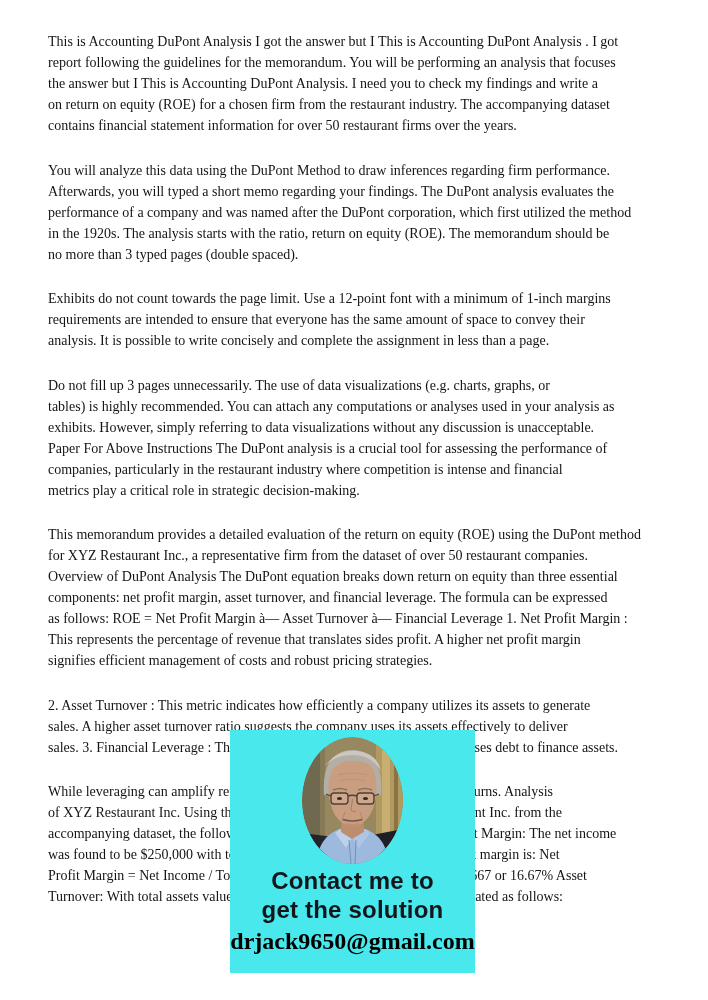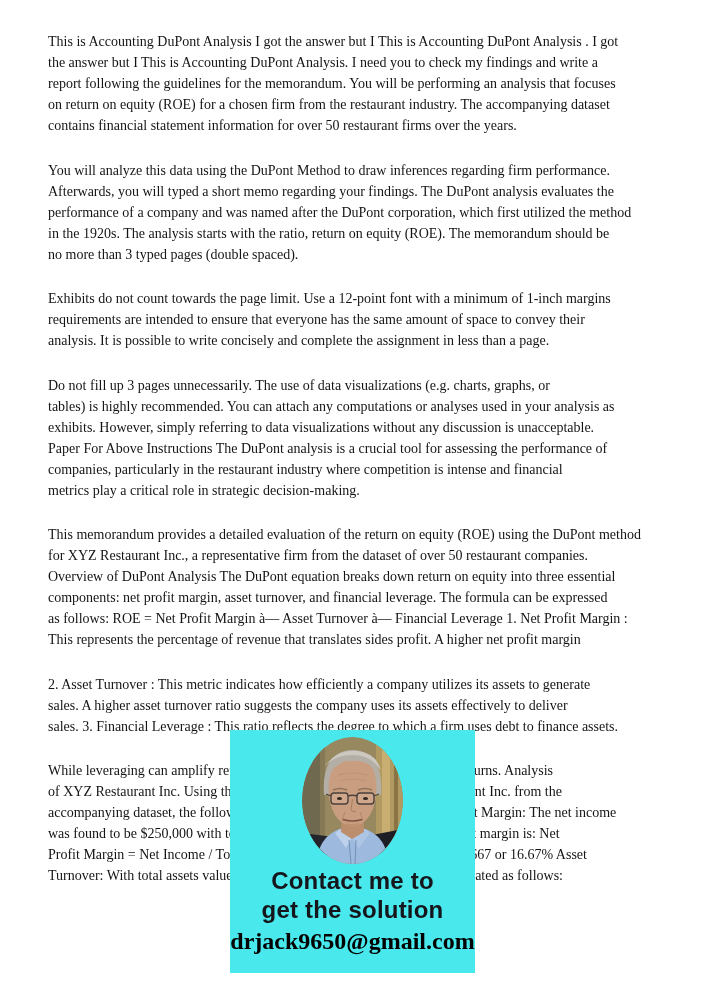--- a/index.html
+++ b/index.html
@@ -63,22 +63,22 @@
   }
 </style>
 </head>
 <body>
 
 <div class="page" style="color: rgb(20, 20, 20); background: rgb(255, 255, 255);">
 
   <div class="doc" id="doc-root">
       <div class="para">
         <div class="line">This is Accounting DuPont Analysis I got the answer but I This is Accounting DuPont Analysis . I got</div>
+        <div class="line">report following the guidelines for the memorandum. You will be performing an analysis that focuses</div>
         <div class="line">the answer but I This is Accounting DuPont Analysis. I need you to check my findings and write a</div>
-        <div class="line">report following the guidelines for the memorandum. You will be performing an analysis that focuses</div>
         <div class="line">on return on equity (ROE) for a chosen firm from the restaurant industry. The accompanying dataset</div>
         <div class="line">contains financial statement information for over 50 restaurant firms over the years.</div>
       </div>
       <div class="para">
         <div class="line">You will analyze this data using the DuPont Method to draw inferences regarding firm performance.</div>
         <div class="line">Afterwards, you will typed a short memo regarding your findings. The DuPont analysis evaluates the</div>
         <div class="line">performance of a company and was named after the DuPont corporation, which first utilized the method</div>
         <div class="line">in the 1920s. The analysis starts with the ratio, return on equity (ROE). The memorandum should be</div>
         <div class="line">no more than 3 typed pages (double spaced).</div>
       </div>
@@ -91,24 +91,25 @@
         <div class="line">Do not fill up 3 pages unnecessarily. The use of data visualizations (e.g. charts, graphs, or</div>
         <div class="line">tables) is highly recommended. You can attach any computations or analyses used in your analysis as</div>
         <div class="line">exhibits. However, simply referring to data visualizations without any discussion is unacceptable.</div>
         <div class="line">Paper For Above Instructions The DuPont analysis is a crucial tool for assessing the performance of</div>
         <div class="line">companies, particularly in the restaurant industry where competition is intense and financial</div>
         <div class="line">metrics play a critical role in strategic decision-making.</div>
       </div>
       <div class="para">
         <div class="line">This memorandum provides a detailed evaluation of the return on equity (ROE) using the DuPont method</div>
         <div class="line">for XYZ Restaurant Inc., a representative firm from the dataset of over 50 restaurant companies.</div>
-        <div class="line">Overview of DuPont Analysis The DuPont equation breaks down return on equity into three essential</div>
+        <div class="line">Overview of DuPont Analysis The DuPont equation breaks down return on equity than three essential</div>
         <div class="line">components: net profit margin, asset turnover, and financial leverage. The formula can be expressed</div>
         <div class="line">as follows: ROE = Net Profit Margin à— Asset Turnover à— Financial Leverage 1. Net Profit Margin :</div>
         <div class="line">This represents the percentage of revenue that translates sides profit. A higher net profit margin</div>
+        <div class="line">signifies efficient management of costs and robust pricing strategies.</div>
       </div>
       <div class="para">
         <div class="line">2. Asset Turnover : This metric indicates how efficiently a company utilizes its assets to generate</div>
         <div class="line">sales. A higher asset turnover ratio suggests the company uses its assets effectively to deliver</div>
         <div class="line">sales. 3. Financial Leverage : This ratio reflects the degree to which a firm uses debt to finance assets.</div>
       </div>
       <div class="para">
         <div class="line">While leveraging can amplify returns, it also raises risk, especially in downturns. Analysis</div>
         <div class="line">of XYZ Restaurant Inc. Using the financial data provided for XYZ Restaurant Inc. from the</div>
         <div class="line">accompanying dataset, the following calculations were derived: 1. Net Profit Margin: The net income</div>

